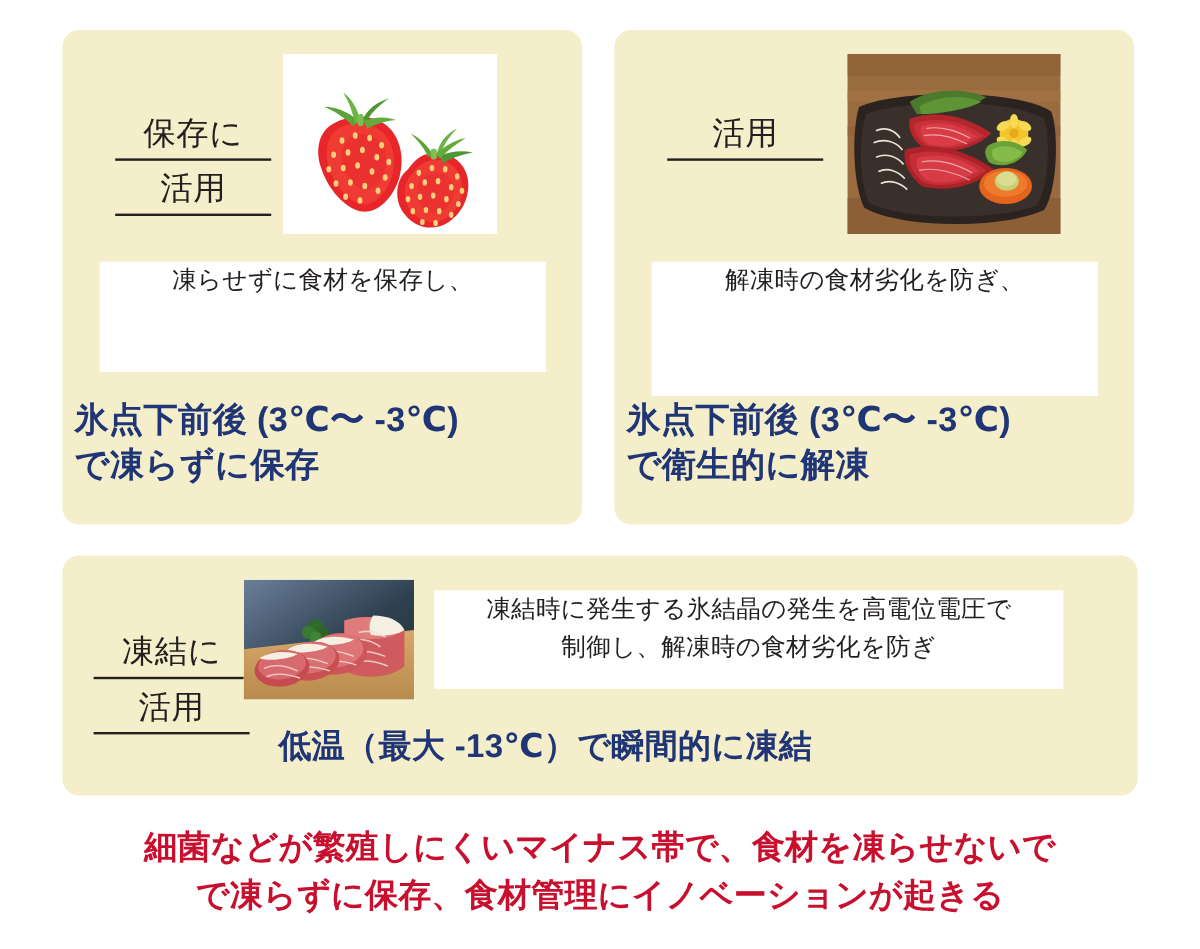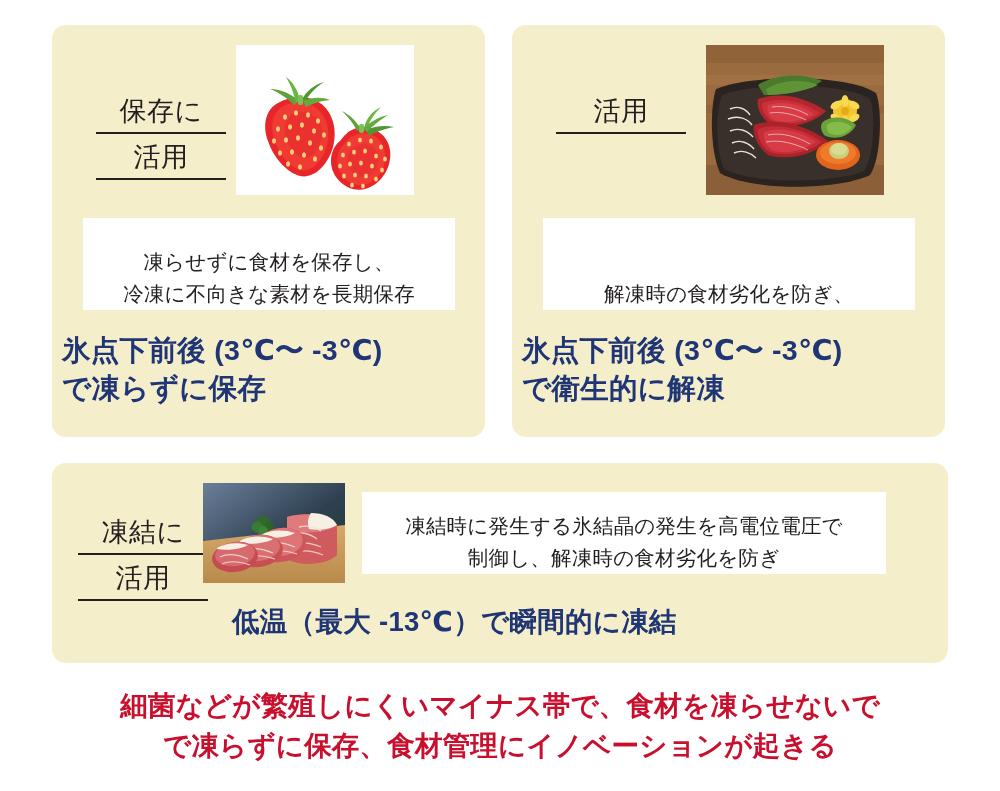--- a/index.html
+++ b/index.html
@@ -43,51 +43,51 @@
   }
   .side-label .ln {
     display: block;
     border-bottom: 2px solid #231f20;
     padding-bottom: 1px;
     margin-bottom: 4px;
   }
 
   #label-preserve { left: 96px;  top: 92px;  width: 130px; }
   #label-thaw     { left: 556px; top: 92px;  width: 130px; }
-  #label-freeze   { left: 78px;  top: 513px; width: 130px; }
+  #label-freeze   { left: 78px;  top: 524px; width: 130px; }
 
   
   .photo {
     position: absolute;
     overflow: hidden;
     background: #ffffff;
   }
   #photo-strawberry { left: 236px; top: 45px;  width: 178px; height: 150px; }
   #photo-sashimi    { left: 706px; top: 45px;  width: 178px; height: 150px; }
   #photo-beef       { left: 203px; top: 483px; width: 142px; height: 100px; }
 
   .photo svg { display: block; width: 100%; height: 100%; }
 
   
   .desc-box {
     position: absolute;
     background: #ffffff;
     display: flex;
     flex-direction: column;
     align-items: center;
-    justify-content: flex-end;
+    justify-content: flex-start;
     text-align: center;
     color: #231f20;
     font-size: 20.5px;
     line-height: 1.55;
     font-weight: 400;
     letter-spacing: 0.2px;
   }
   #desc-preserve { left: 83px;  top: 218px; width: 372px; height: 92px; }
-  #desc-thaw     { left: 543px; top: 218px; width: 372px; height: 92px; }
+  #desc-thaw     { left: 543px; top: 218px; width: 372px; height: 112px; }
   #desc-freeze   { left: 362px; top: 492px; width: 524px; height: 82px; }
 
   
   .blue-line {
     position: absolute;
     color: #1f3575;
     font-weight: bold;
     text-align: left;
     line-height: 1.33;
     letter-spacing: 0.3px;
@@ -193,21 +193,20 @@
         <path d="M128 83 C130 74 136 66 145 62 C137 70 133 77 131 85 Z" fill="#6cb544"></path>
         <path d="M130 85 C139 81 149 80 158 82 C148 84 139 87 133 91 Z" fill="#4f9733"></path>
         <path d="M127 84 C134 77 142 72 152 70 C143 76 136 81 131 87 Z" fill="#63ab3c"></path>
         <rect x="123" y="79" width="5" height="9" rx="2" fill="#7cbf52"></rect>
       </g>
     </svg>
   </div>
 
   <div class="desc-box" id="desc-preserve">
     <span>凍らせずに食材を保存し、</span>
-    <span>冷凍に不向きな素材を長期保存</span>
   </div>
 
   <div class="blue-line" id="blue-preserve">
     <span class="bl">氷点下前後 (3℃〜 -3℃)</span>
     <span class="bl">で凍らずに保存</span>
   </div>
 
   <div class="panel" id="panel-thaw"></div>
 
   <div class="side-label" id="label-thaw">

